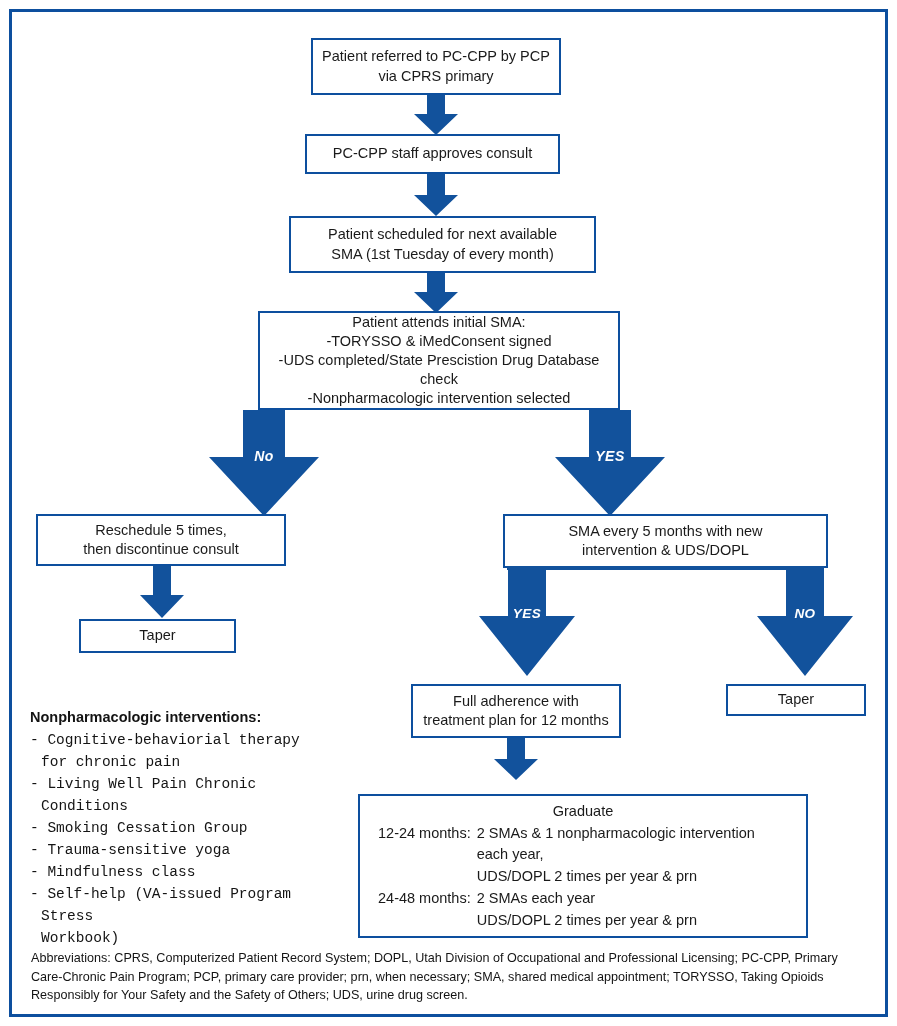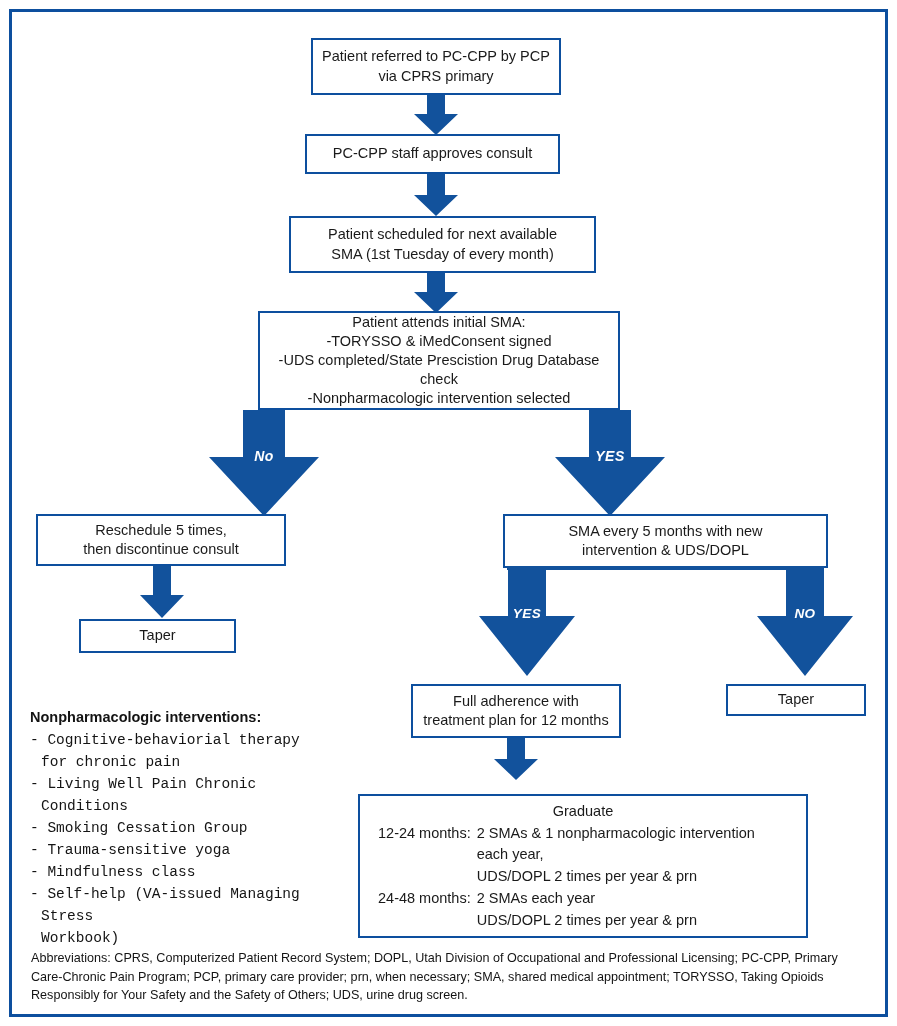--- a/index.html
+++ b/index.html
@@ -250,20 +250,20 @@
   </div>
 
   <div id="legend">
     <div class="legend-title">Nonpharmacologic interventions:</div>
     <ul>
       <li>Cognitive-behaviorial therapy for chronic pain</li>
       <li>Living Well Pain Chronic Conditions</li>
       <li>Smoking Cessation Group</li>
       <li>Trauma-sensitive yoga</li>
       <li>Mindfulness class</li>
-      <li>Self-help (VA-issued Managing Stress
+      <li>Self-help (VA-issued Program Stress
 Workbook)</li>
     </ul>
   </div>
 
   <div id="footnote">Abbreviations: CPRS, Computerized Patient Record System; DOPL, Utah Division of Occupational and Professional Licensing; PC-CPP, Primary Care-Chronic Pain Program; PCP, primary care provider; prn, when necessary; SMA, shared medical appointment; TORYSSO, Taking Opioids Responsibly for Your Safety and the Safety of Others; UDS, urine drug screen.</div>
 
 </div>
 
 </body></html>

